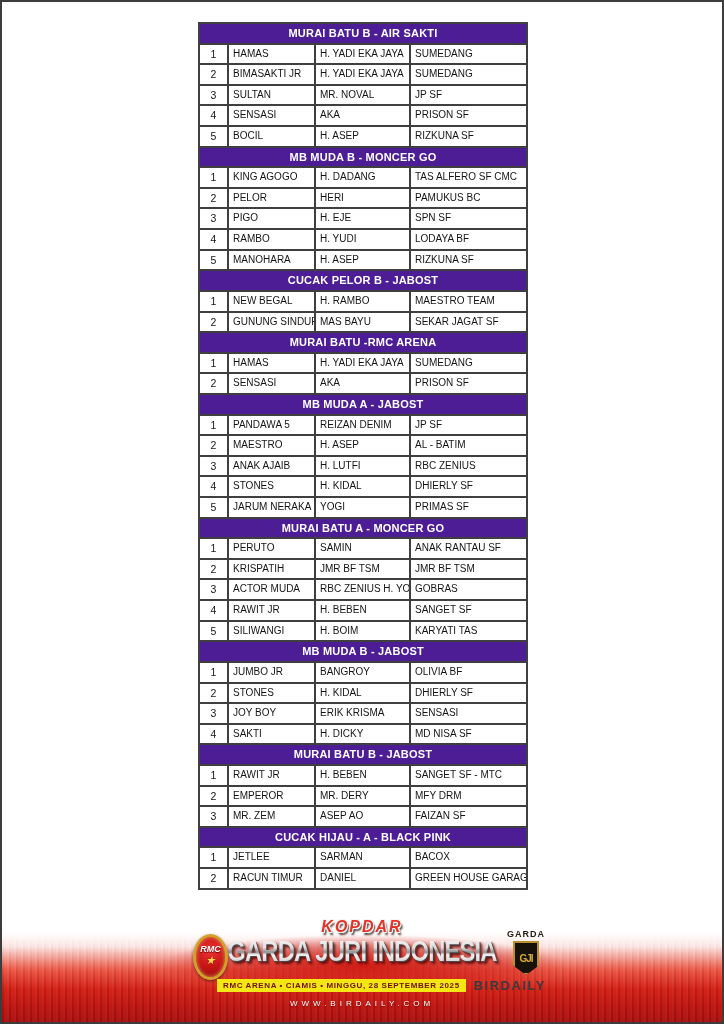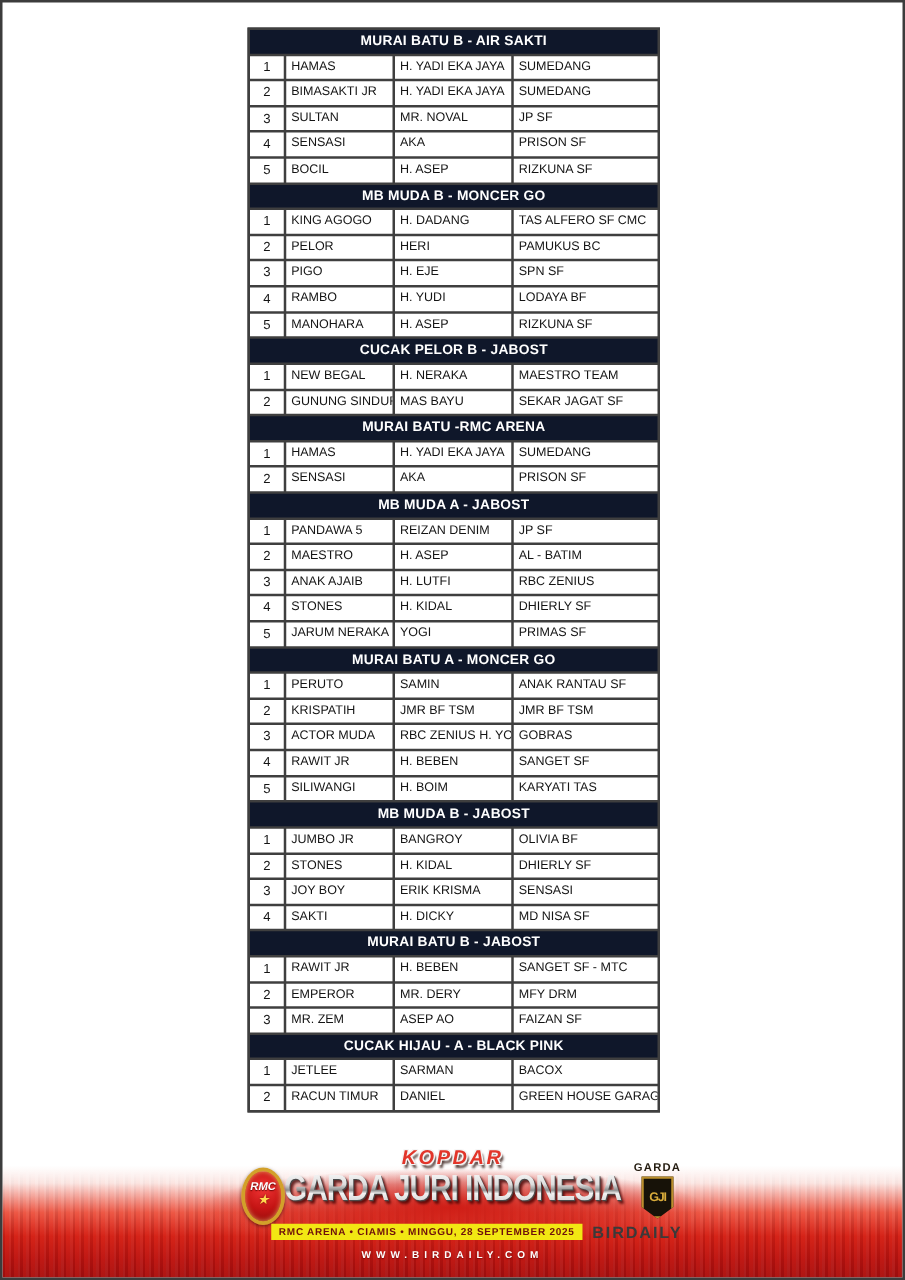--- a/index.html
+++ b/index.html
@@ -13,21 +13,21 @@
     pointer-events:none; z-index:50; box-sizing:border-box;
   }
 
   
   .tables {
     position:absolute; left:198px; top:22px; width:330px;
     box-sizing:border-box; border:2px solid #3f3f3f; background:#3f3f3f;
     display:flex; flex-direction:column; gap:2px;
   }
   .sec-header {
-    height:18.62px; line-height:18.62px; background:#0f172a;
+    height:18.62px; line-height:18.62px; background:#4c1d95;
     color:#ffffff; font-weight:bold; font-size:11px; text-align:center;
     letter-spacing:0.2px; white-space:nowrap; overflow:hidden;
   }
   .row {
     height:18.62px; display:grid;
     grid-template-columns:27px 85px 93px 115px; column-gap:2px;
   }
   .cell {
     background:#ffffff; font-size:10px; color:#141414;
     line-height:18.62px; white-space:nowrap; overflow:hidden;
@@ -104,21 +104,21 @@
     position:absolute; top:74px; left:0; right:0; z-index:4;
     display:flex; justify-content:center; align-items:center; gap:8px;margin-left:39px;
   }
   .event-strip {
     background:#f2e713; color:#6e100c; font-size:8px; font-weight:bold;
     letter-spacing:0.6px; padding:2px 6px; white-space:nowrap;
   }
   .birdaily { font-size:13px; font-weight:bold; color:#3a3a3a; letter-spacing:1.5px; }
   .website {
     position:absolute; top:95px; left:0; right:0; text-align:center; z-index:4;
-    color:#ffffff; font-size:8px; font-weight:bold; letter-spacing:4px;
+    color:#ffffff; font-size:8px; font-weight:normal; letter-spacing:4px;
     text-shadow:0 1px 1px rgba(80,0,0,0.6);
   }
 </style>
 </head>
 <body>
 
 <div class="page-border"></div>
 
 <div class="tables">
     <div class="sec-header">MURAI BATU B - AIR SAKTI</div>
@@ -180,21 +180,21 @@
     <div class="row">
       <div class="cell c0">5</div>
       <div class="cell c1">MANOHARA</div>
       <div class="cell c2">H. ASEP</div>
       <div class="cell c3">RIZKUNA SF</div>
     </div>
     <div class="sec-header">CUCAK PELOR B - JABOST</div>
     <div class="row">
       <div class="cell c0">1</div>
       <div class="cell c1">NEW BEGAL</div>
-      <div class="cell c2">H. NERAKA</div>
+      <div class="cell c2">H. RAMBO</div>
       <div class="cell c3">MAESTRO TEAM</div>
     </div>
     <div class="row">
       <div class="cell c0">2</div>
       <div class="cell c1">GUNUNG SINDUR</div>
       <div class="cell c2">MAS BAYU</div>
       <div class="cell c3">SEKAR JAGAT SF</div>
     </div>
     <div class="sec-header">MURAI BATU -RMC ARENA</div>
     <div class="row">

